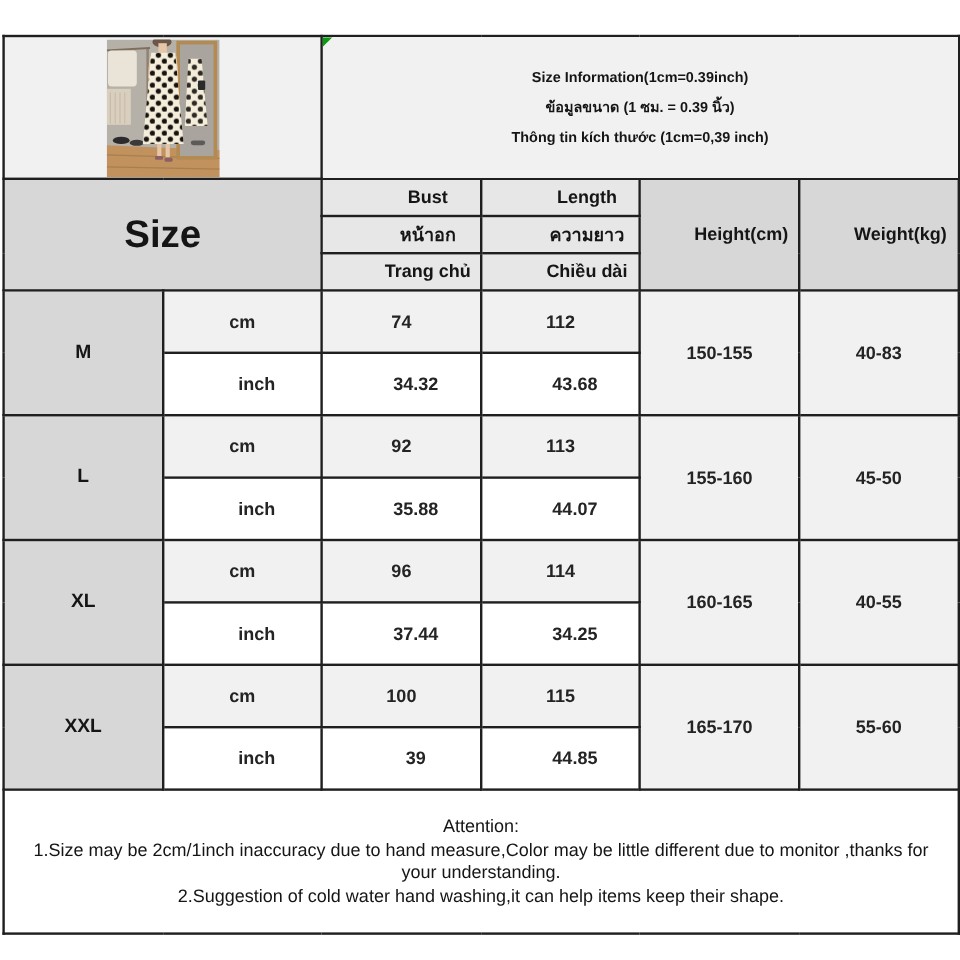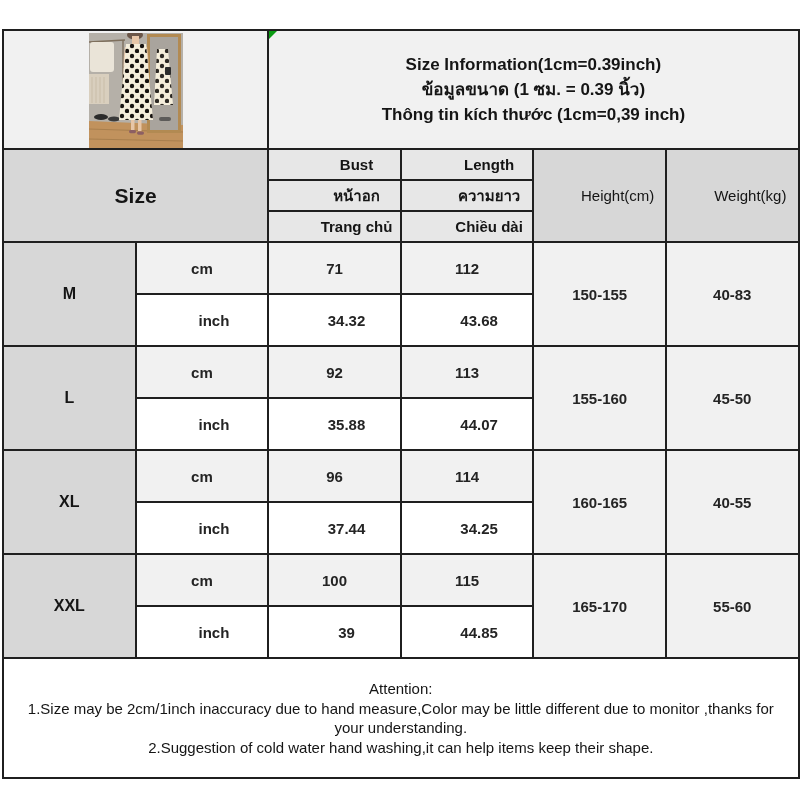--- a/index.html
+++ b/index.html
@@ -24,24 +24,24 @@
   col{width:132.6px;}
   tr.r-top{height:119px;}
   tr.r-h{height:31px;}
   tr.r-d{height:52px;}
   tr.r-a{height:120px;}
 
   td.image-cell{background:var(--cell-light);padding:0;}
   td.title-cell{background:var(--cell-light);position:relative;}
   .marker{position:absolute;top:0;left:0;width:0;height:0;
     border-top:8px solid var(--marker-green);border-right:8px solid transparent;}
-  .title-line{font-size:17px;font-weight:bold;line-height:25px;}
-
-  td.size-head{background:var(--cell-grey);font-size:21px;font-weight:bold;}
-  td.colhead{background:var(--cell-grey);font-size:15px;font-weight:normal;padding-left:36px;}
+  .title-line{font-size:12px;font-weight:bold;line-height:25px;}
+
+  td.size-head{background:var(--cell-grey);font-size:32px;font-weight:bold;}
+  td.colhead{background:var(--cell-grey);font-size:15px;font-weight:bold;padding-left:36px;}
   td.subhead{background:var(--cell-mid);font-size:15px;font-weight:bold;padding-left:44px;}
   td.sizeletter{background:var(--cell-grey);font-size:16px;font-weight:bold;}
   td.c-light{background:var(--cell-light);margin-top:12px;}
   td.c-white{background:#ffffff;padding-left:24px;}
   td.unit, td.num{font-size:15px;font-weight:bold;color:#242424;}
 
   td.attention{background:#ffffff;font-size:15px;font-weight:normal;line-height:19.5px;padding:4px 8px;}
   .photo{display:block;margin:2px auto 0 auto;}
 </style>
 </head>
@@ -126,21 +126,21 @@
         <td class="subhead">ความยาว</td>
       </tr>
       <tr class="r-h">
         <td class="subhead">Trang chủ</td>
         <td class="subhead">Chiều dài</td>
       </tr>
 
       <tr class="r-d">
         <td rowspan="2" class="sizeletter">M</td>
         <td class="c-light unit">cm</td>
-        <td class="c-light num">71</td>
+        <td class="c-light num">74</td>
         <td class="c-light num">112</td>
         <td rowspan="2" class="c-light num">150-155</td>
         <td rowspan="2" class="c-light num">40-83</td>
       </tr>
       <tr class="r-d">
         <td class="c-white unit">inch</td>
         <td class="c-white num">34.32</td>
         <td class="c-white num">43.68</td>
       </tr>
 

